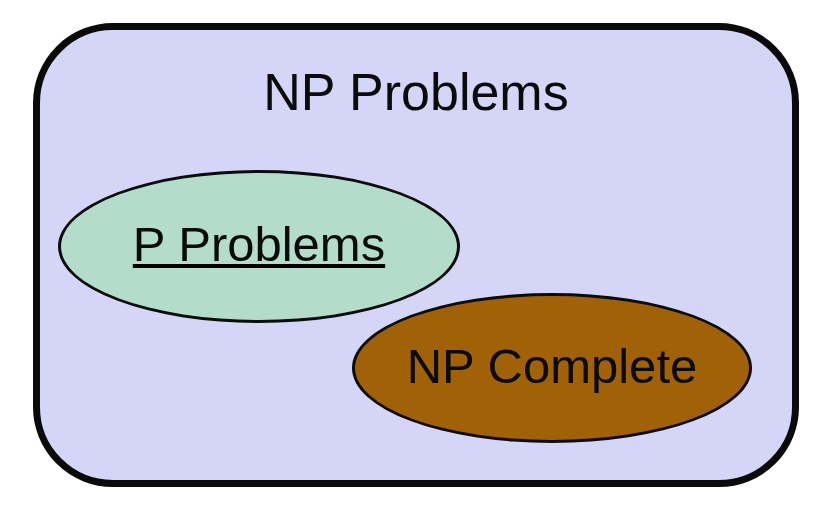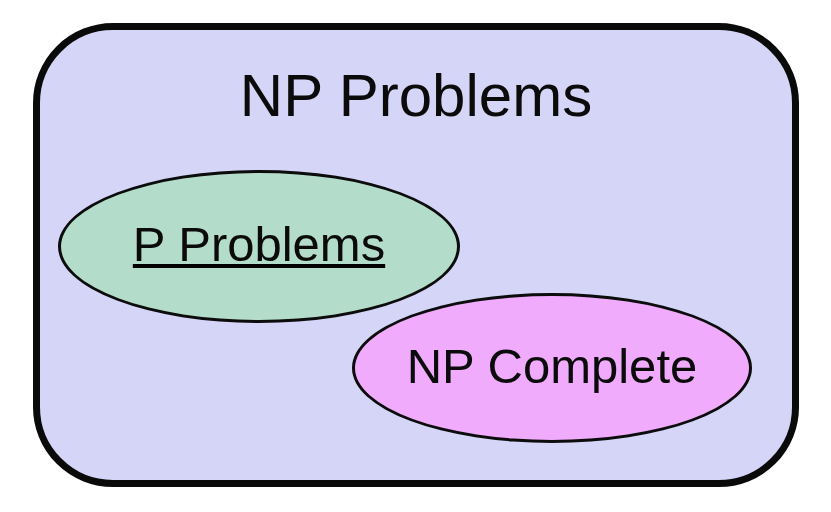--- a/index.html
+++ b/index.html
@@ -25,21 +25,21 @@
     border: 7px solid #0a0a0a;
     border-radius: 80px;
     background: #d5d5f7;
   }
   .diagram-title {
     position: absolute;
     left: 33px;
     top: 66px;
     width: 766px;
     text-align: center;
-    font-size: 60px;
+    font-size: 52px;
     line-height: 1;
     color: #0b0b0b;
     white-space: nowrap;
   }
   .ellipse {
     position: absolute;
     box-sizing: border-box;
     border: 3px solid #0c0c0c;
     border-radius: 50%;
     display: flex;
@@ -75,17 +75,17 @@
 
   <div class="set-box" style="background-color: rgb(213, 213, 247); border-color: rgb(10, 10, 10);">
   </div>
 
   <div class="diagram-title" style="color: rgb(11, 11, 11);">NP Problems</div>
 
   <div class="ellipse ellipse-p" style="background-color: rgb(180, 220, 202); border-color: rgb(12, 12, 12); text-decoration: underline;">
     <span class="ellipse-label" style="color: rgb(11, 11, 11);">P Problems</span>
   </div>
 
-  <div class="ellipse ellipse-npc" style="background-color: #f0abfc; border-color: rgb(12, 12, 12);">
+  <div class="ellipse ellipse-npc" style="background-color: #a16207; border-color: rgb(12, 12, 12);">
     <span class="ellipse-label" style="color: rgb(11, 11, 11);">NP Complete</span>
   </div>
 
 </div>
 
 </body></html>

